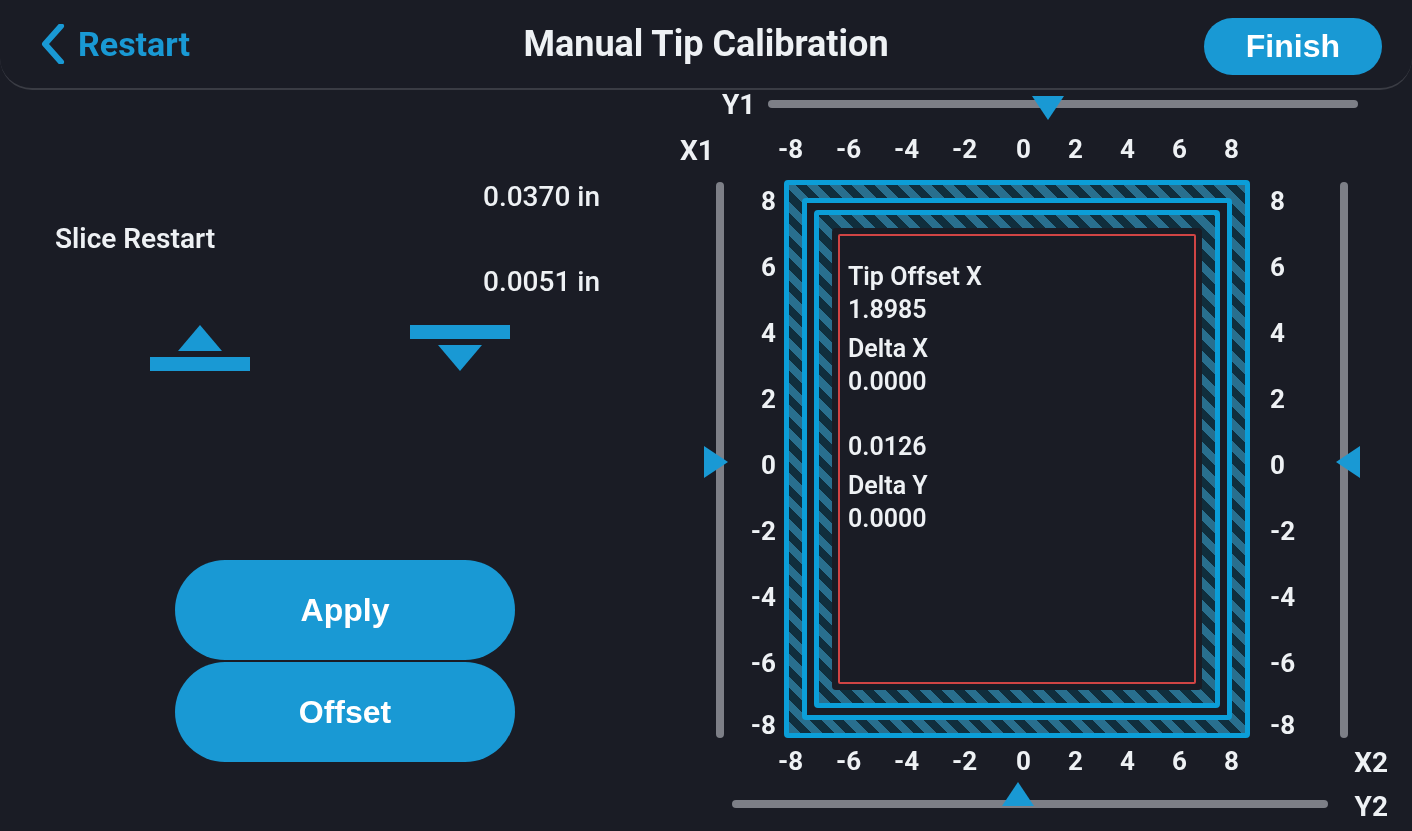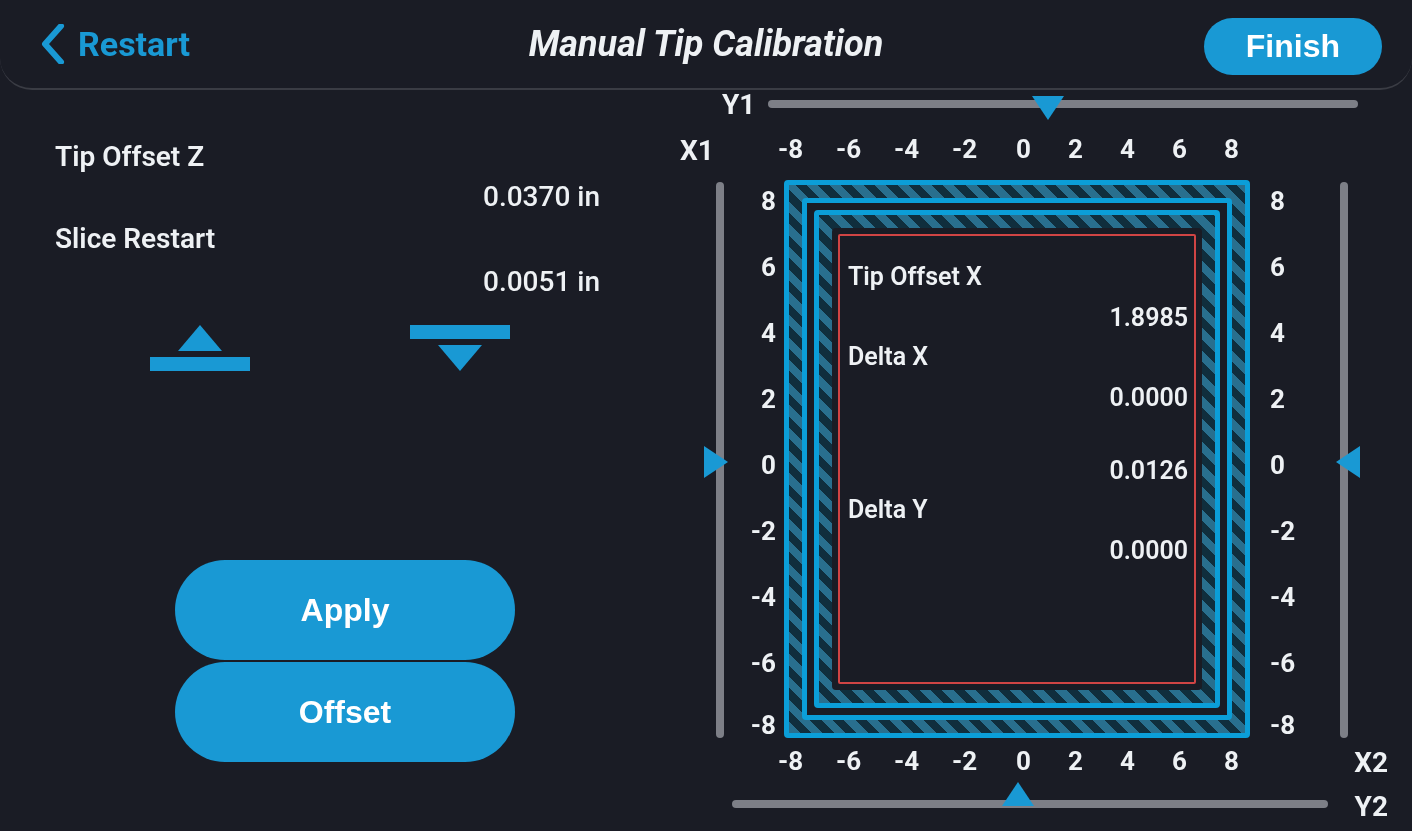--- a/index.html
+++ b/index.html
@@ -43,21 +43,20 @@
     cursor:pointer;
   }
   .back-btn svg{width:26px;height:40px;}
   .title{
     position:absolute;
     left:0;right:0;
     text-align:center;
     font-size:36px;
     font-weight:700;
     pointer-events:none;
-    font-style:italic;
   }
   .finish-btn{
     position:absolute;
     right:30px;
     top:18px;
     background:var(--accent);
     color:#fff;
     font-size:32px;
     font-weight:700;
     border:none;
@@ -165,40 +164,39 @@
   .thumb-left {width:0;height:0;border-top:16px solid transparent;border-bottom:16px solid transparent;border-right:24px solid var(--accent);position:absolute;}
   
   .databox{
     position:absolute;
     left:188px;
     top:166px;
     width:340px;
     color:var(--text);
   }
   .databox .dlbl{font-size:25px;font-weight:600;margin-top:6px;}
-  .databox .dval{font-size:25px;font-weight:600;text-align:right;margin-top:12px;margin-bottom:10px;}
+  .databox .dval{font-size:25px;font-weight:600;text-align:left;margin-top:4px;margin-bottom:10px;}
 </style>
 </head>
 <body>
 
 <div class="header">
   <div class="back-btn">
     <svg viewBox="0 0 24 40">
         <path d="M20 2 L4 20 L20 38" stroke="#1999d4" stroke-width="6" fill="none" stroke-linecap="round" stroke-linejoin="round"></path>
       </svg>
     <span>Restart</span>
   </div>
   <div class="title">Manual Tip Calibration</div>
   <button class="finish-btn">Finish</button>
 </div>
 
 <div class="main">
 
   <div class="left">
-    <div class="lbl row-z">Tip Offset Z</div>
     <div class="val row-z-val">0.0370 in</div>
     <div class="lbl row-h">Slice Restart</div>
     <div class="val row-h-val">0.0051 in</div>
 
     <div class="arrow-group">
       <div class="arrow-btn">
         <div class="tri-up"></div>
         <div class="bar"></div>
       </div>
       <div class="arrow-btn">

